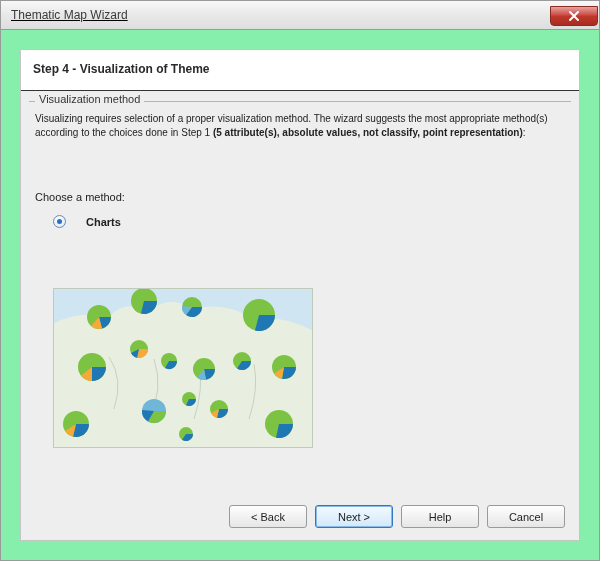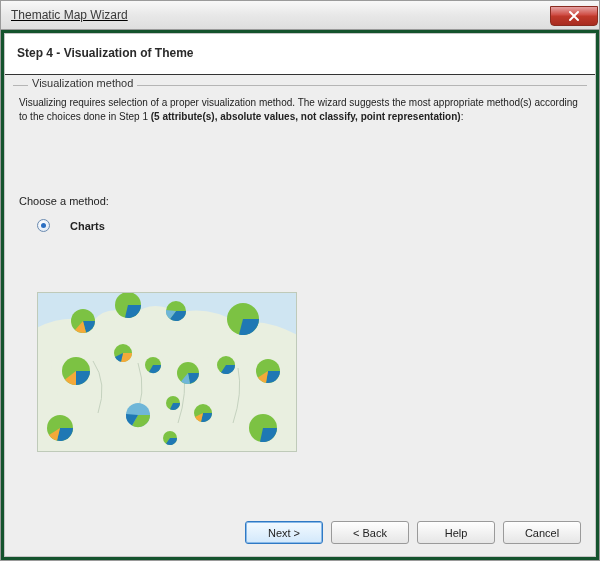--- a/index.html
+++ b/index.html
@@ -41,22 +41,22 @@
       justify-content: center;
       cursor: pointer;
     }
     .close-btn svg { width: 12px; height: 12px; }
 
     
     .window-body {
       border: 1px solid #9a9a9a;
       border-top: none;
       height: 531px;
-      background: #14532d;
-      padding: 3px;
+      background: #86efac;
+      padding: 19px;
       display: flex;
       flex-direction: column;
     }
 
     .inner {
       background: #eeeeee;
       border: 1px solid #c5c5c5;
       flex: 1;
       display: flex;
       flex-direction: column;
@@ -76,42 +76,42 @@
 
     
     .groupbox {
       margin: 10px 8px 4px 8px;
       flex: 1;
       position: relative;
     }
     .group-label {
       position: absolute;
       top: -8px;
-      left: 15px;
+      left: 6px;
       background: #eeeeee;
       padding: 0 4px;
       color: #333;
       font-size: 11px;
       text-align: center;
     }
     .group-frame {
       border-top: 1px solid #b5b5b5;
       padding: 10px 6px 6px 6px;
       height: 100%;
     }
 
     .intro {
       color: #222;
       line-height: 1.35;
       font-size: 10px;
     }
     .intro b { font-weight: bold; }
 
     .choose-label {
-      margin-top: 72px;
+      margin-top: 52px;
       font-size: 11px;
       color: #222;
     }
 
     .radio-row {
       margin-top: 12px;
       margin-left: 18px;
       display: flex;
       align-items: center;
       gap: 20px;
@@ -306,20 +306,20 @@
               <circle r="7" fill="#7cc243"></circle>
               <path d="M0 0 L7 0 A7 7 0 0 1 -4 5.7 Z" fill="#1f78b4"></path>
             </g>
           </svg>
         </div>
 
       </div>
     </div>
 
     <div class="button-bar">
+      <div class="btn">&lt; Back</div>
       <div class="btn default">Next &gt;</div>
-      <div class="btn">&lt; Back</div>
       <div class="btn">Help</div>
       <div class="btn">Cancel</div>
     </div>
 
   </div>
 </div>
 
 </body></html>

